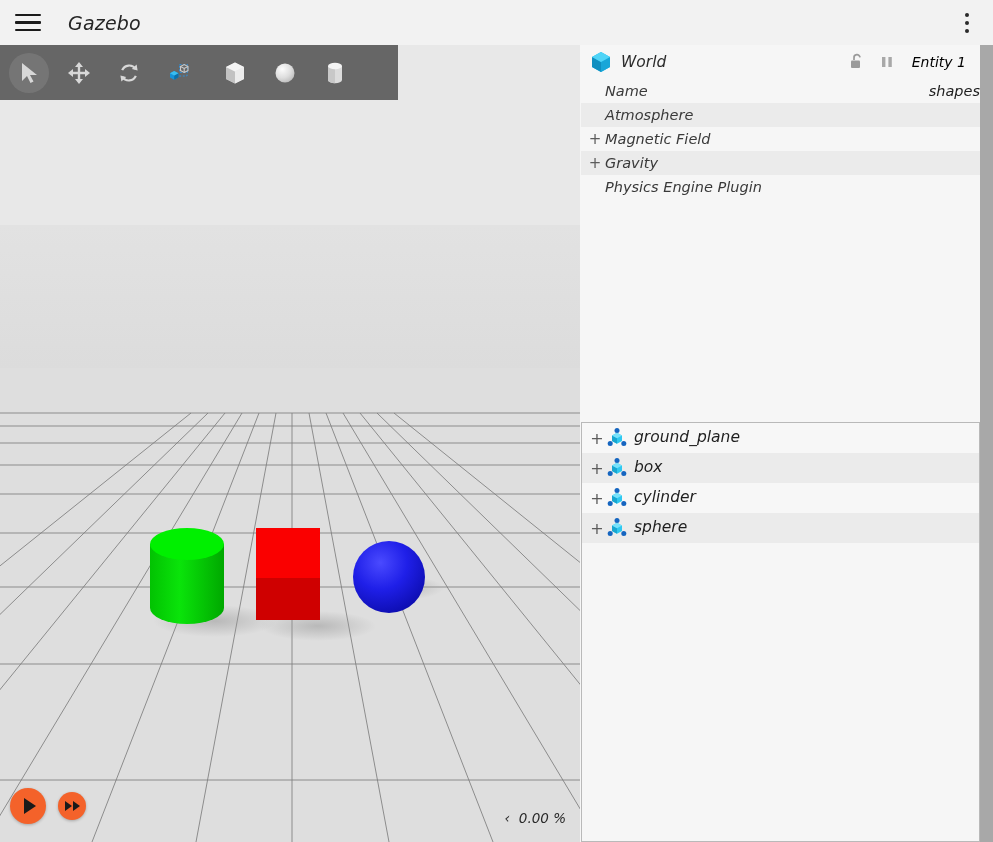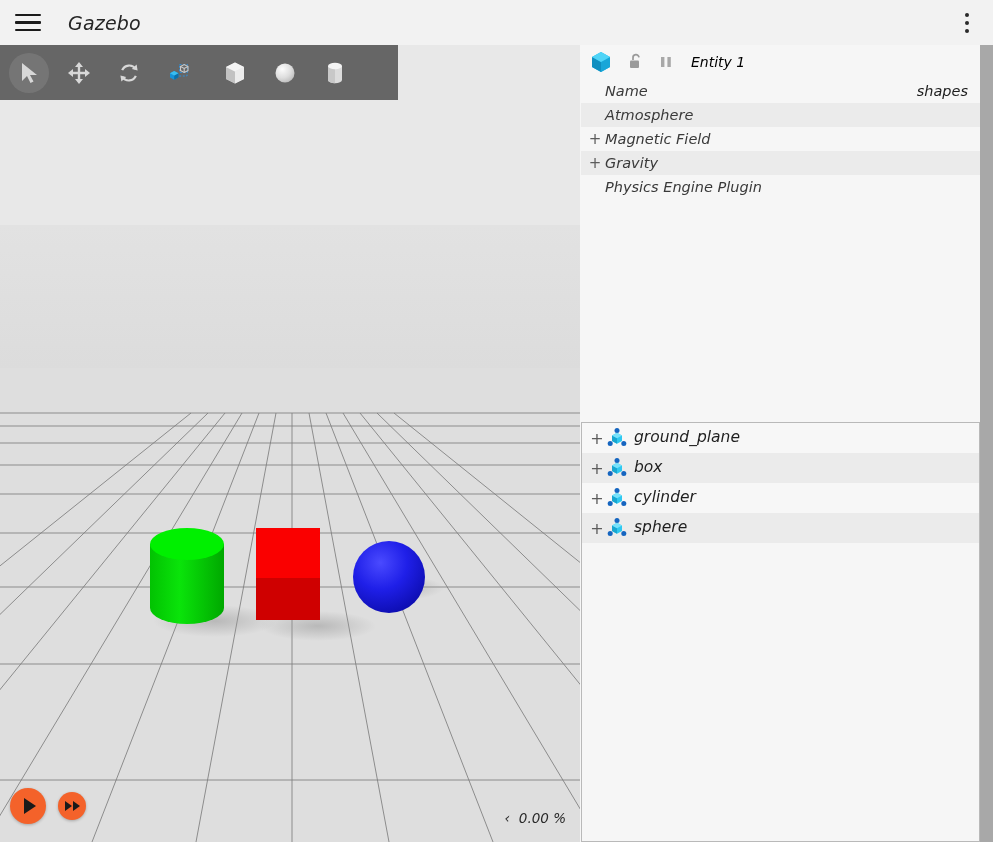--- a/index.html
+++ b/index.html
@@ -118,21 +118,21 @@
   .entity-label { font-size: 14px; color: #000000; padding: 0 8px 0 10px; }
 
   .prop-row {
     height: 24px; display:flex; align-items:center;
     font-size: 14.5px; color: #3a3a3a; padding-left: 6px;
   }
   .prop-row.alt { background: #ebebeb; }
   .prop-row.plain { background: #f6f6f6; align-items: center; }
   .expander { width: 16px; font-size: 15px; color:#5c5c5c; text-align:center; flex:none; cursor:pointer; }
   .prop-name { padding-left: 2px; }
-  .prop-val { margin-left:auto; padding-right: 12px; color: #1e1e1e; }
+  .prop-val { margin-left:auto; padding-right: 0; color: #1e1e1e; }
 
   
   .treepanel {
     position:absolute; left: 1px; top: 377px; width: 399px; height: 420px;
     background: #f6f6f6;
     border: 1px solid #b9b9b9;
     overflow: hidden;
   }
   .tree-row {
     height: 30px; display:flex; align-items:center;
@@ -337,20 +337,21 @@
 
     <div class="inspector">
 
       <div class="insp-header">
         <svg class="cube-icon" viewBox="0 0 24 24">
           <polygon points="3,7 12,2 21,7 21,17 12,22 3,17" fill="#1bb6e8"></polygon>
           <polygon points="3,7 12,12 12,22 3,17" fill="#0f8fc0"></polygon>
           <polygon points="12,12 21,7 21,17 12,22" fill="#18a6d8"></polygon>
           <polygon points="3,7 12,2 21,7 12,12" fill="#4fd4f7"></polygon>
         </svg>
+        <div class="insp-title">World</div>
 
         <div class="hdr-icon">
           <svg width="16" height="18" viewBox="0 0 16 18">
             <path d="M5,7 L5,5 A3,3 0 0 1 11,4.4" fill="none" stroke="#9a9a9a" stroke-width="1.7"></path>
             <rect x="2" y="7.5" width="9" height="7.5" rx="1" fill="#9a9a9a"></rect>
           </svg>
         </div>
 
         <div class="hdr-icon">
           <svg width="14" height="16" viewBox="0 0 14 16">

